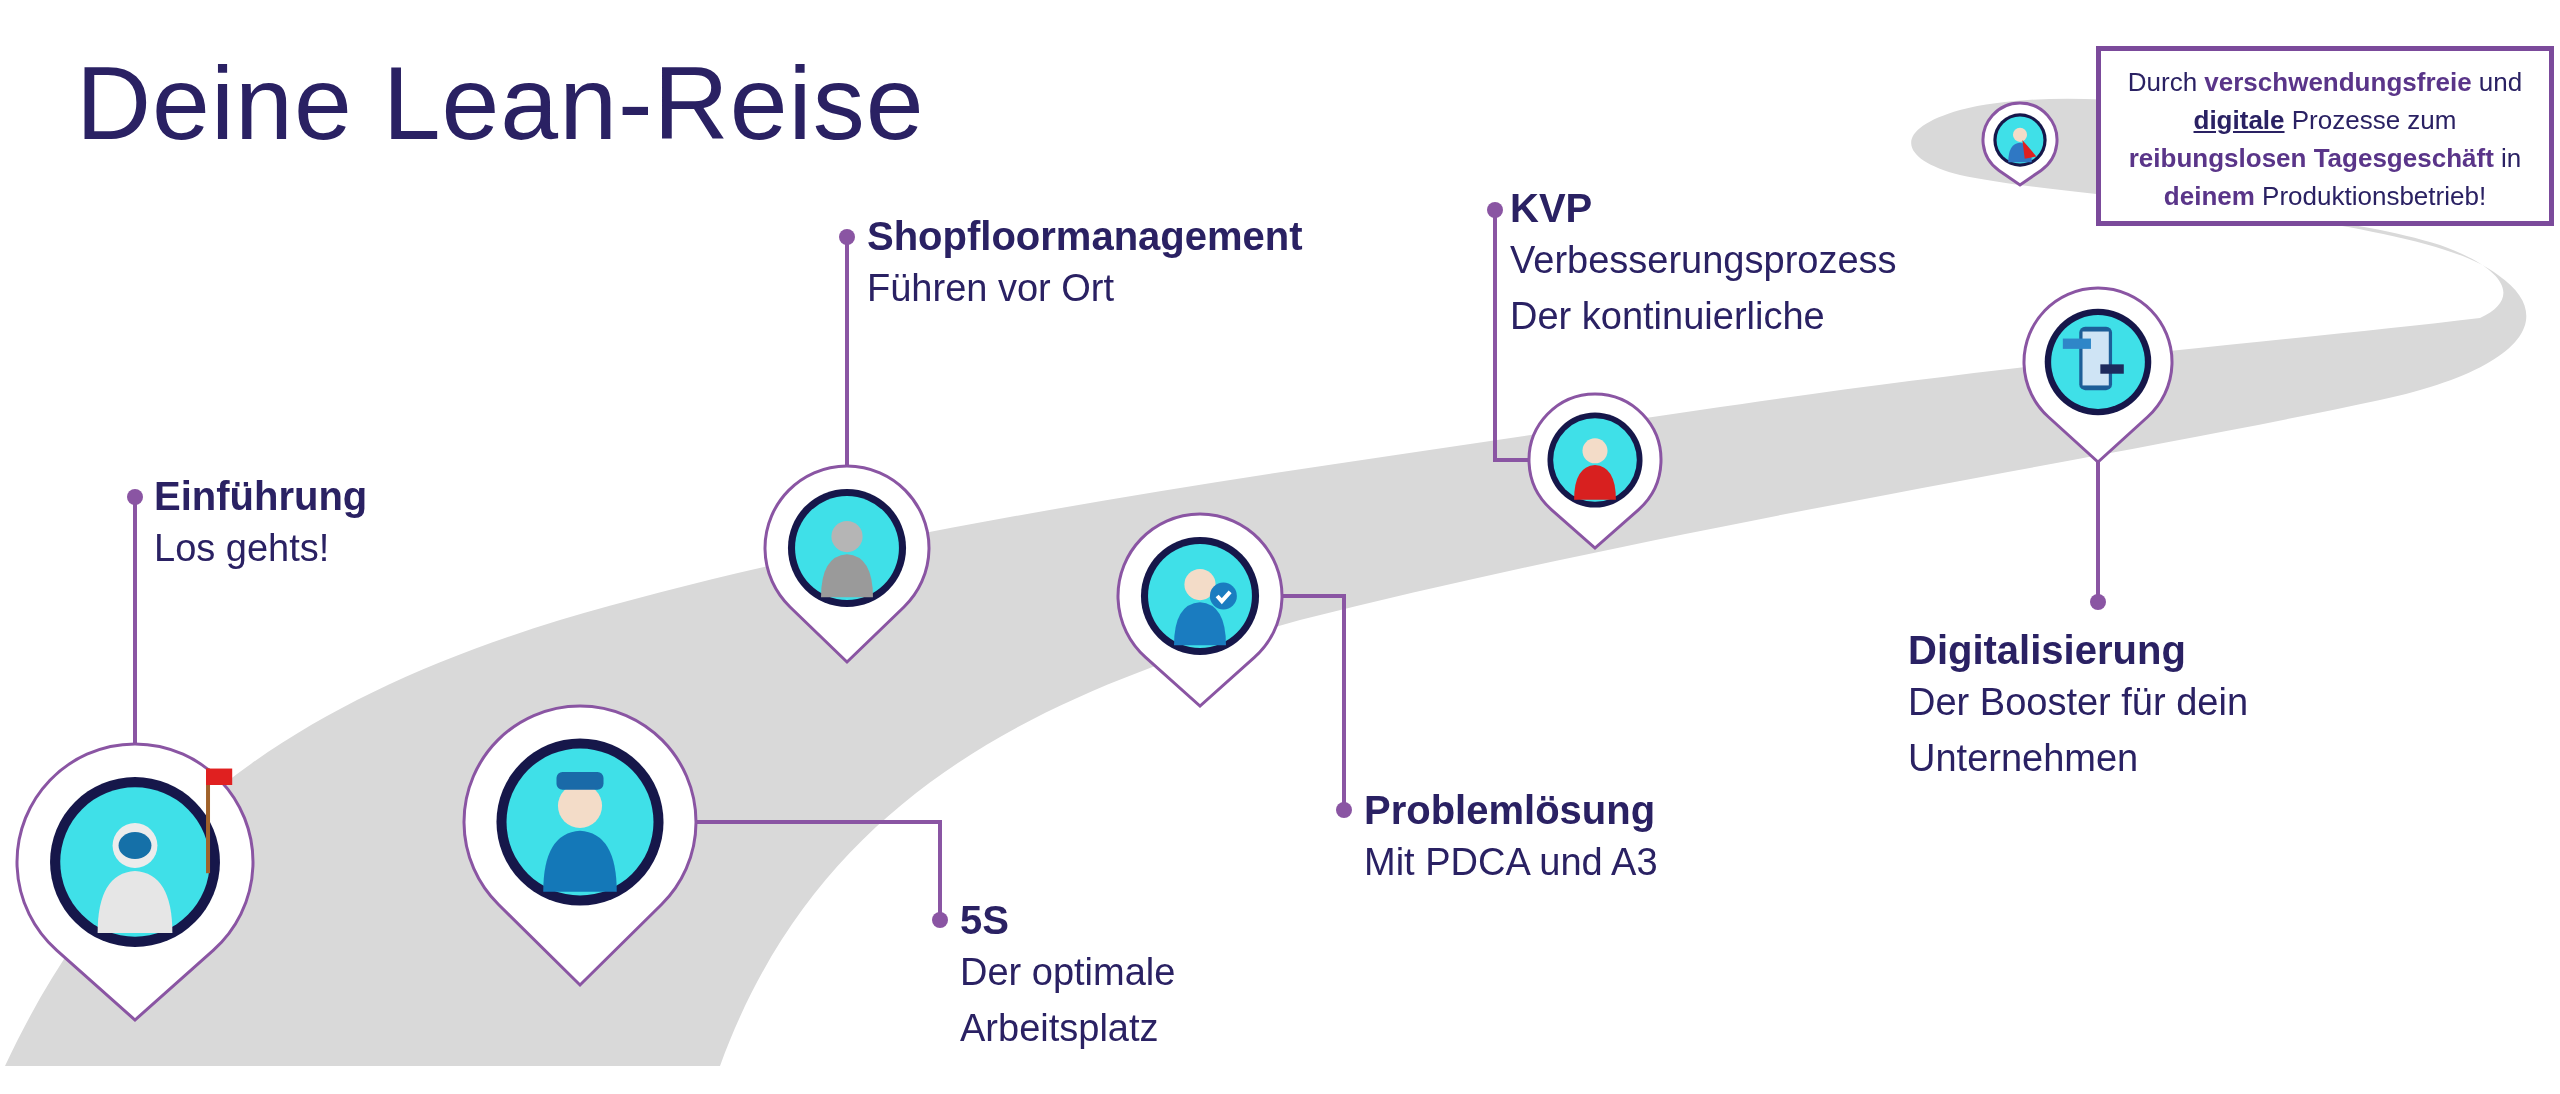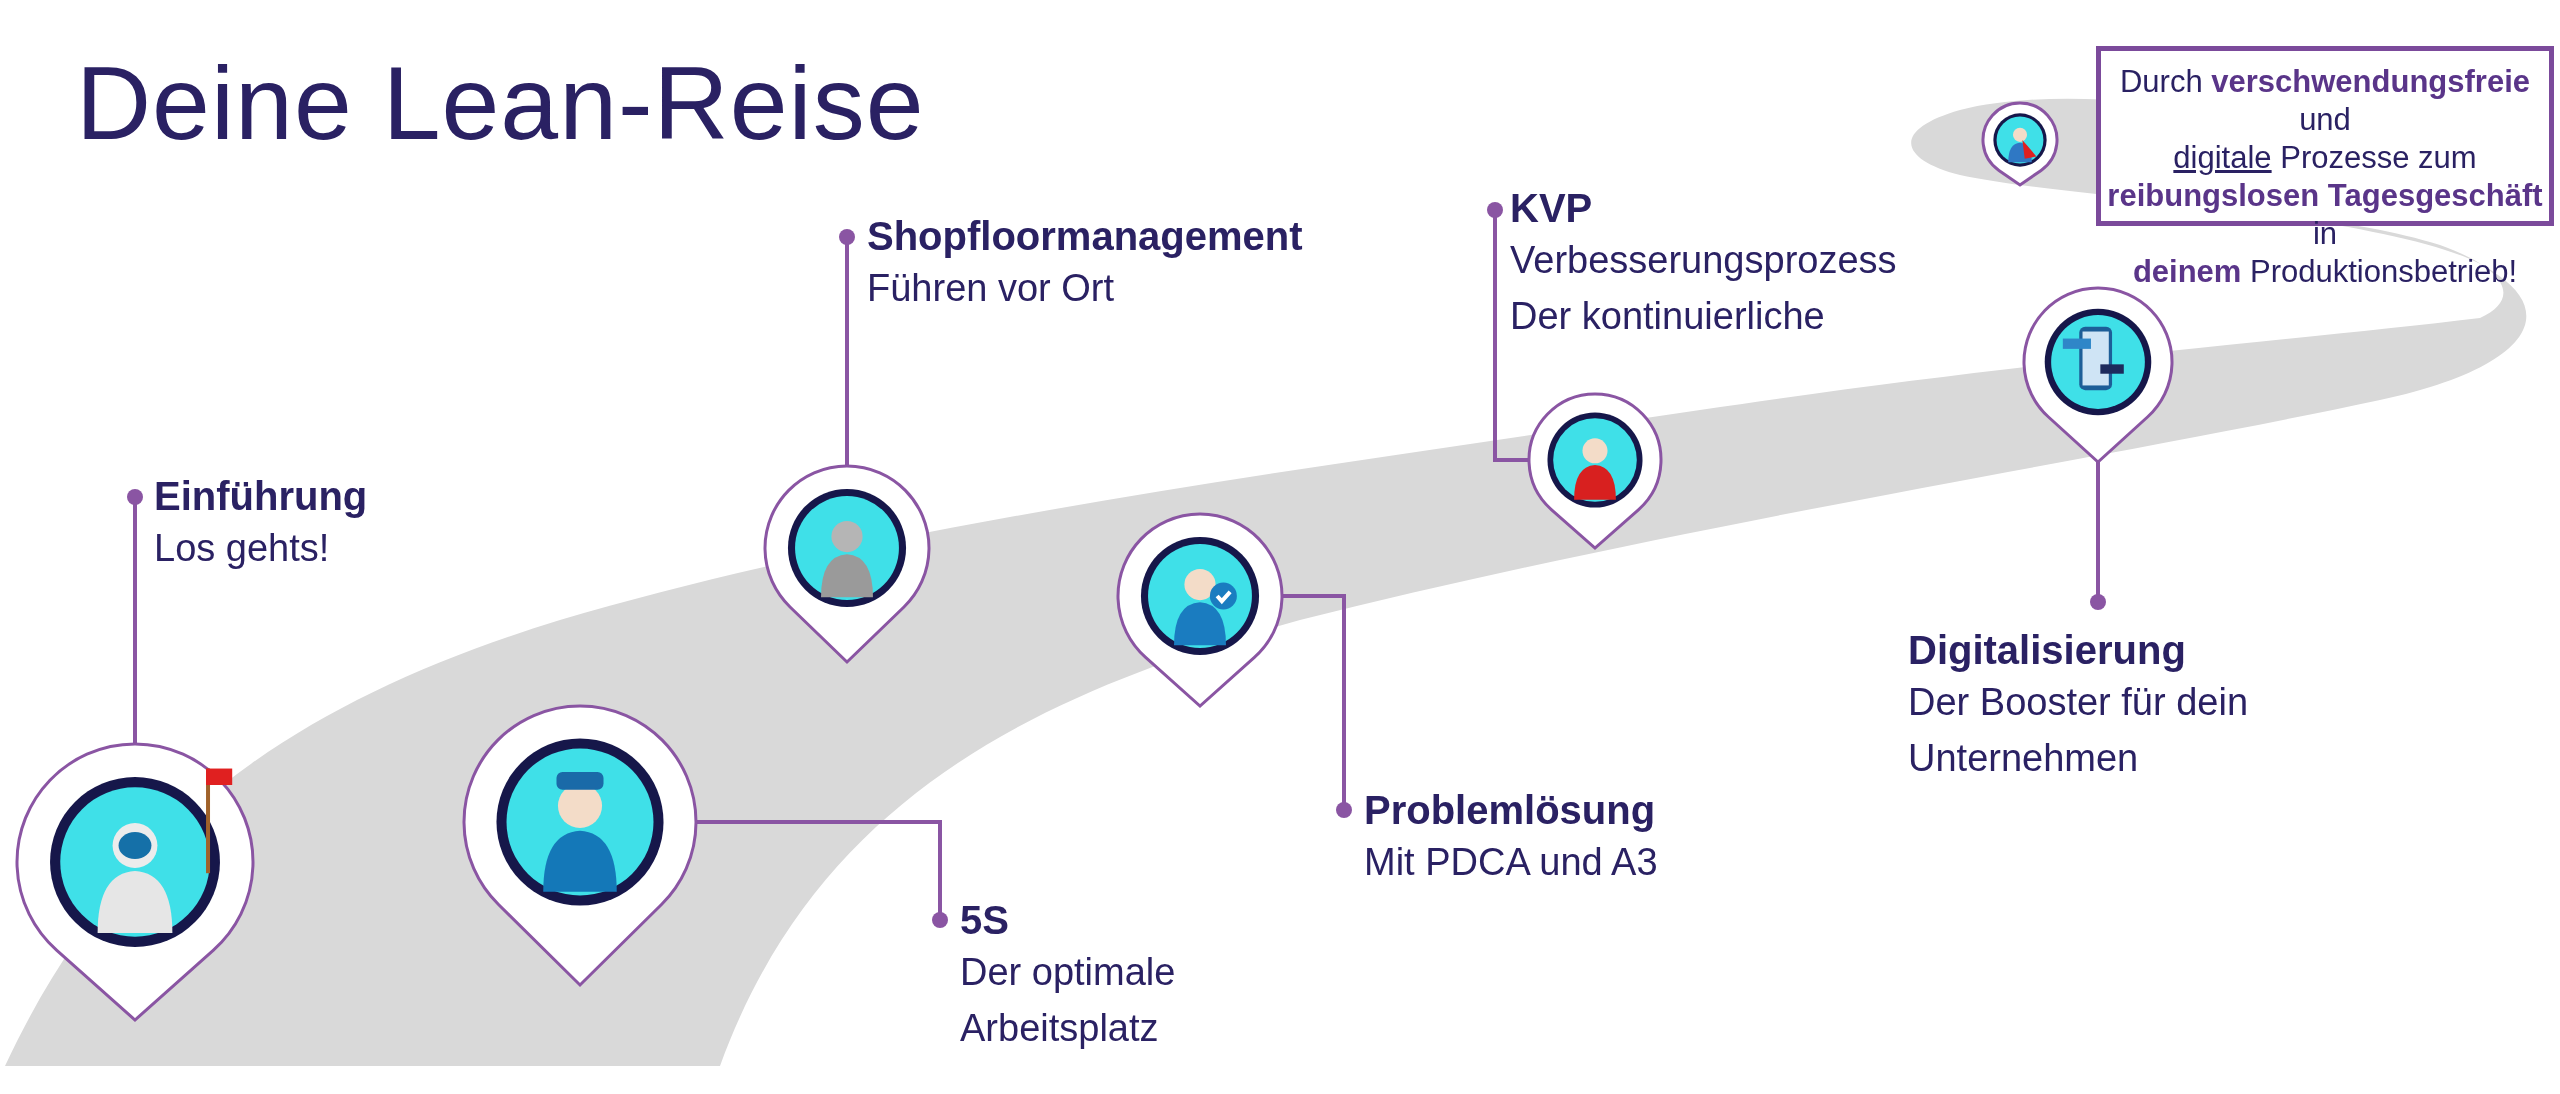--- a/index.html
+++ b/index.html
@@ -3,23 +3,23 @@
 <meta charset="utf-8">
 <style>
   html, body { margin:0; padding:0; background:#ffffff; }
   body { width:2560px; height:1094px; position:relative; overflow:hidden;
          font-family:"Liberation Sans", "DejaVu Sans", sans-serif; color:#2a2163; }
   #stage { position:absolute; left:0; top:0; width:2560px; height:1094px; }
   .title { position:absolute; left:72px; top:42px; font-size:104px; font-weight:400;
            color:#2a2163; letter-spacing:1px; margin:4px; line-height:1.1; }
   .callout { position:absolute; left:2096px; top:46px; width:458px; height:180px;
              box-sizing:border-box; border:5px solid #7b4a9b; background:#ffffff;
-             font-size:31px; line-height:38px; text-align:center; padding-top:12px; color:#2a2163; }
+             font-size:26px; line-height:38px; text-align:center; padding-top:12px; color:#2a2163; }
   .callout b { color:#5a3589; font-weight:700; }
-  .callout u { text-decoration:underline; }
+  .callout u { text-decoration:underline;font-weight:bold; }
   .label { position:absolute; }
   .label .h { font-weight:700; font-size:40px; line-height:48px; color:#2a2163; }
   .label .s { font-size:38px; line-height:56px; color:#2a2163; }
 </style>
 </head>
 <body>
 
 <div id="stage">
   <svg width="2560" height="1094" viewBox="0 0 2560 1094" style="position:absolute;left:0;top:0">
 

